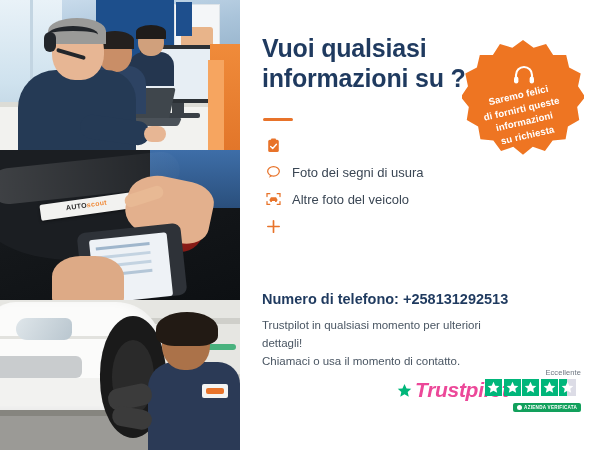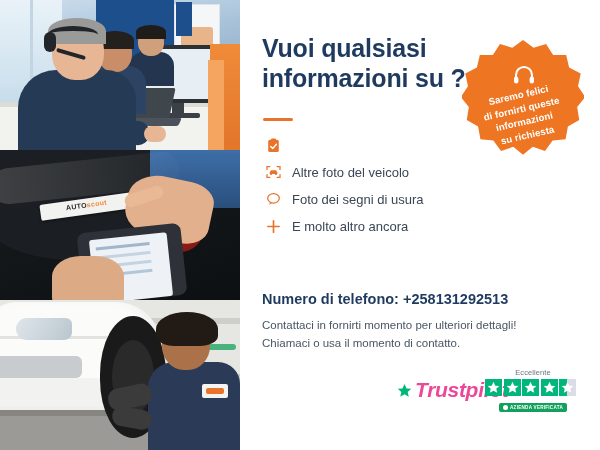--- a/index.html
+++ b/index.html
@@ -119,21 +119,21 @@
   .burst .hs{position:absolute;left:50px;top:25px;width:24px;height:20px;}
   .burst .burst-text{position:absolute;left:11px;top:48px;width:100px;
     transform:rotate(-13deg);text-align:center;
     font-size:9.6px;line-height:1.42;font-weight:bold;color:#ffffff;letter-spacing:.1px;}
 
   
   .tp{position:absolute;left:157px;top:368px;width:190px;}
   .tp-logo{position:absolute;left:0;top:10px;display:flex;align-items:center;}
   .tp-logo .star{width:15px;height:15px;margin-right:3px;}
   .tp-logo .word{font-size:21px;font-weight:bold;color:#ec4899;letter-spacing:-.3px;font-style:italic;}
-  .tp-right{position:absolute;left:88px;top:0;width:96px;text-align:center;}
+  .tp-right{position:absolute;left:88px;top:0;width:96px;text-align:right;}
   .tp-rating{font-size:7.5px;color:#6d7580;letter-spacing:.1px;margin-bottom:2px;}
   .tp-stars{display:flex;gap:1.5px;}
   .tp-stars .box{width:17px;height:17px;background:#00b67a;display:flex;align-items:center;justify-content:center;}
   .tp-stars .box.half{background:linear-gradient(90deg,#00b67a 50%,#dcdce6 50%);}
   .tp-verified{margin-top:3px;display:inline-flex;align-items:center;gap:2px;background:#12a05c;color:#fff;
     font-size:4.6px;font-weight:bold;padding:2px 4px;border-radius:2px;letter-spacing:.25px;white-space:nowrap;}
   .tp-verified .chk{width:5px;height:5px;border-radius:50%;background:#fff;display:inline-block;}
 </style>
 </head>
 <body>
@@ -255,53 +255,52 @@
             <rect x="5" y="0.5" width="6" height="3.2" rx="1" fill="#e8732a"></rect>
             <path d="M4.5 10.3 L7 12.6 L11.6 7.4" fill="none" stroke="#ffffff" stroke-width="1.7" stroke-linecap="round" stroke-linejoin="round"></path>
           </svg>
         </span>
       </div>
 
 
       <div class="feature">
         <span class="ico">
           <svg viewBox="0 0 18 16" width="15" height="14">
+            <ellipse cx="9" cy="7.2" rx="7" ry="5.6" fill="none" stroke="#e8732a" stroke-width="1.5"></ellipse>
+            <path d="M5.6 11.4 L3.4 14.8 L7 13.2 Z" fill="#e8732a"></path>
+          </svg>
+        </span>
+        <span class="txt">Foto dei segni di usura</span>
+      </div>
+
+      <div class="feature">
+        <span class="ico">
+          <svg viewBox="0 0 18 16" width="15" height="14">
             <path d="M1.2 5 V1.6 H4.6 M13.4 1.6 H16.8 V5 M16.8 11 V14.4 H13.4 M4.6 14.4 H1.2 V11" fill="none" stroke="#e8732a" stroke-width="1.5" stroke-linecap="round"></path>
             <path d="M4.4 10.3 h9.2 v-1.7 l-1.5-2.6 h-6.2 l-1.5 2.6 z" fill="#e8732a"></path>
             <circle cx="6.1" cy="10.6" r="1.1" fill="#e8732a"></circle>
             <circle cx="11.9" cy="10.6" r="1.1" fill="#e8732a"></circle>
           </svg>
         </span>
         <span class="txt">Altre foto del veicolo</span>
       </div>
 
       <div class="feature">
         <span class="ico">
-          <svg viewBox="0 0 18 16" width="15" height="14">
-            <ellipse cx="9" cy="7.2" rx="7" ry="5.6" fill="none" stroke="#e8732a" stroke-width="1.5"></ellipse>
-            <path d="M5.6 11.4 L3.4 14.8 L7 13.2 Z" fill="#e8732a"></path>
-          </svg>
-        </span>
-        <span class="txt">Foto dei segni di usura</span>
-      </div>
-
-      <div class="feature">
-        <span class="ico">
           <svg viewBox="0 0 18 18" width="15" height="15">
             <path d="M9 2.2 V15.8 M2.2 9 H15.8" stroke="#e8732a" stroke-width="2" stroke-linecap="round"></path>
           </svg>
         </span>
-        <span class="txt">E molto altro ancora</span>
       </div>
 
     </div>
 
     <div class="phone">Numero di telefono: +258131292513</div>
     <div class="sub">
-      <div>Contattaci in fornirti momento per ulteriori dettagli!</div>
+      <div>Trustpilot in qualsiasi momento per ulteriori dettagli!</div>
       <div>Chiamaci o usa il momento di contatto.</div>
     </div>
 
     <div class="tp">
       <div class="tp-logo">
         <span class="star">
           <svg viewBox="0 0 24 24" width="15" height="15">
             <path d="M12 1.6 L15.3 8.6 L22.8 9.3 L17.1 14.3 L18.8 21.8 L12 17.9 L5.2 21.8 L6.9 14.3 L1.2 9.3 L8.7 8.6 Z" fill="#00b67a"></path>
           </svg>
         </span>

